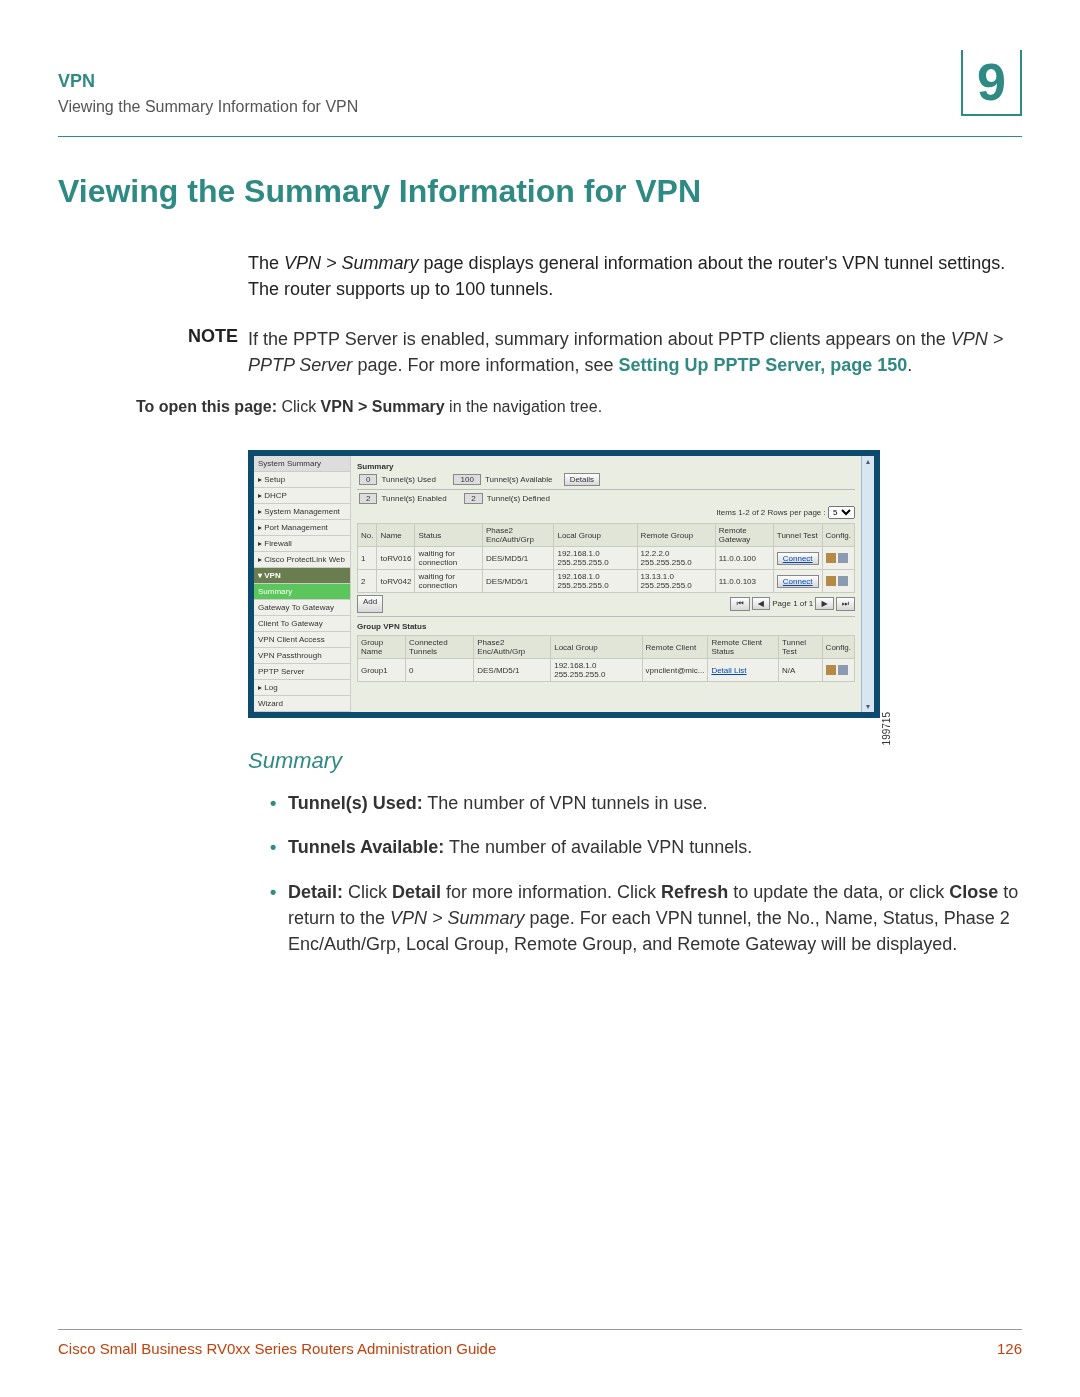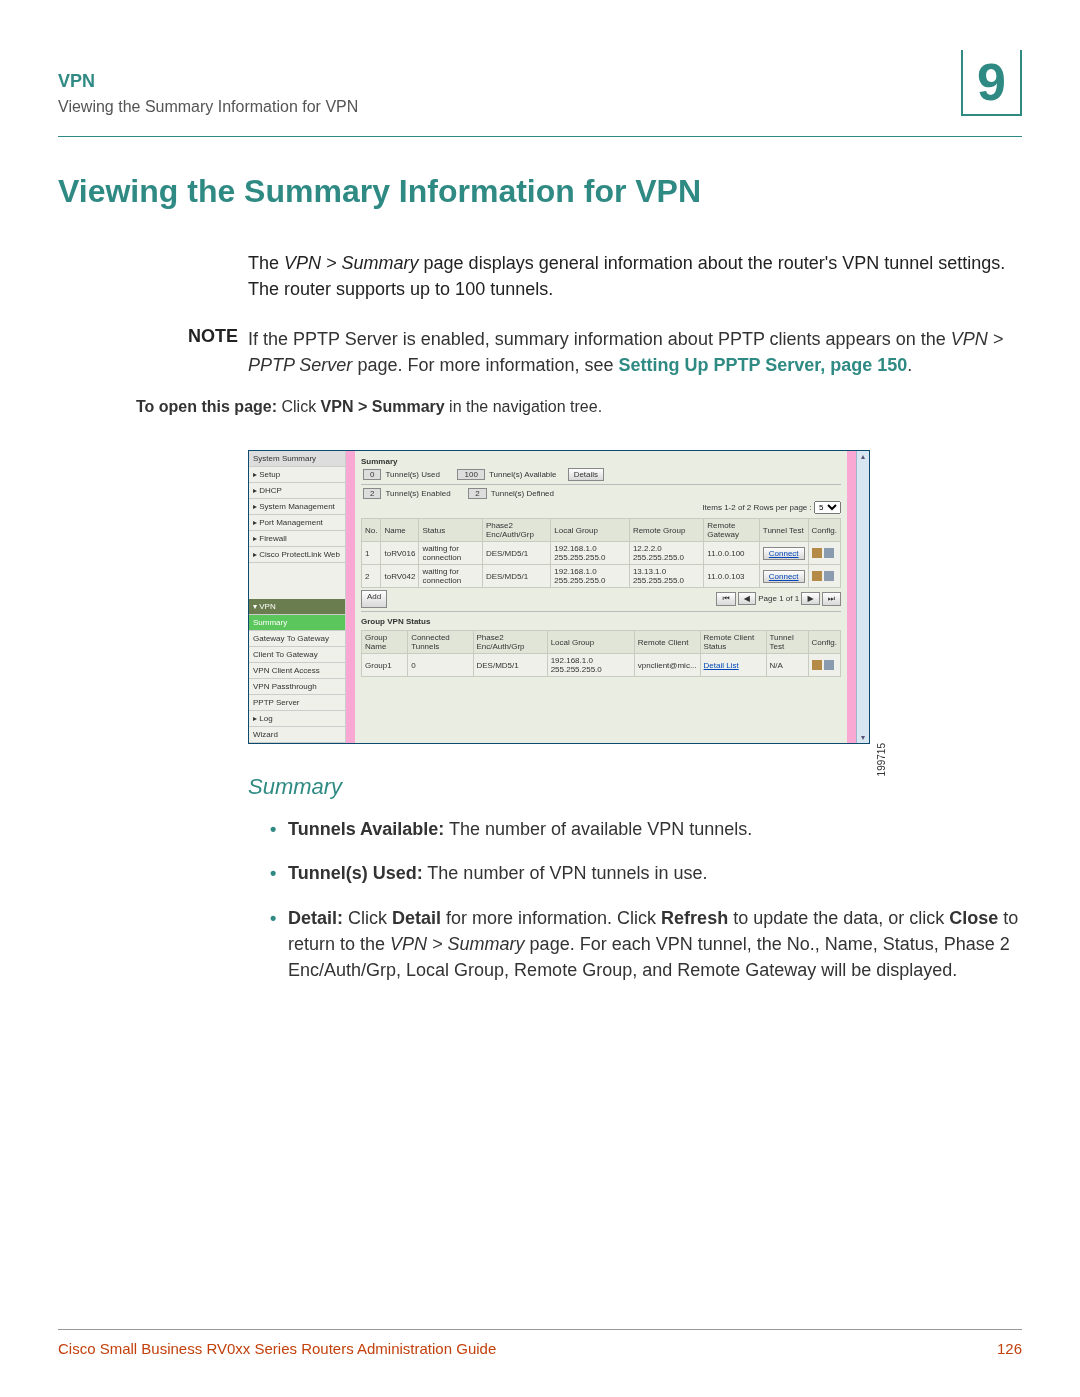--- a/index.html
+++ b/index.html
@@ -83,27 +83,26 @@
   }
   .italic { font-style: italic; }
   .bold { font-weight: bold; }
 
   
   .shot-wrap {
     margin: 34px 0 30px 190px;
   }
   .shot {
     width: 620px;
-    border: 1px solid #0c4a6e;
+    border: 6px solid #0c4a6e;
     background: #f9a8d4;
     font-size: 8px;
     font-family: Tahoma, Arial, sans-serif;
     display: flex;
     position: relative;
-    gap: 9px;
   }
   .shot-scroll {
     width: 12px;
     background: #d8e6f1;
     border-left: 1px solid #9cb6cc;
     display: flex;
     flex-direction: column;
     justify-content: space-between;
     align-items: center;
   }
@@ -129,22 +128,21 @@
   .nav-item {
     border-bottom: 1px solid #ccc;
     padding: 3px 4px;
     color: #333;
     white-space: nowrap;
   }
   .nav-item.top { background: #ddd; }
   .nav-item.hdr {
     background: #6a7d4f;
     color: #fff;
-    font-weight: normal;
-    margin-top: 36px;
+    font-weight: bold;
   }
   .nav-item.active {
     background: #5bc65b;
     color: #fff;
   }
   .main {
     flex: 1;
     background: #e9ede2;
     padding: 4px 6px 4px 6px;
   }
@@ -400,24 +398,24 @@
       <span class="arrow">▾</span>
     </div>
     <div class="shot-id">199715</div>
   </div>
 </div>
 
 <div class="subhdr">Summary</div>
 
 <ul class="items">
   <li>
-    <span class="bold">Tunnels Available:</span><span> The number of available VPN tunnels.</span>
+    <span class="bold">Tunnel(s) Used:</span><span> The number of VPN tunnels in use.</span>
   </li>
   <li>
-    <span class="bold">Tunnel(s) Used:</span><span> The number of VPN tunnels in use.</span>
+    <span class="bold">Tunnels Available:</span><span> The number of available VPN tunnels.</span>
   </li>
   <li>
     <span class="bold">Detail:</span><span> Click </span><span class="bold">Detail</span><span> for more information. Click </span><span class="bold">Refresh</span><span> to update the data, or click </span><span class="bold">Close</span><span> to return to the </span><span class="italic">VPN &gt; Summary</span><span> page. For each VPN tunnel, the No., Name, Status, Phase 2 Enc/Auth/Grp, Local Group, Remote Group, and Remote Gateway will be displayed.</span>
   </li>
 </ul>
 
 <div class="footer">
   <span>Cisco Small Business RV0xx Series Routers Administration Guide</span>
   <span>126</span>
 </div>

